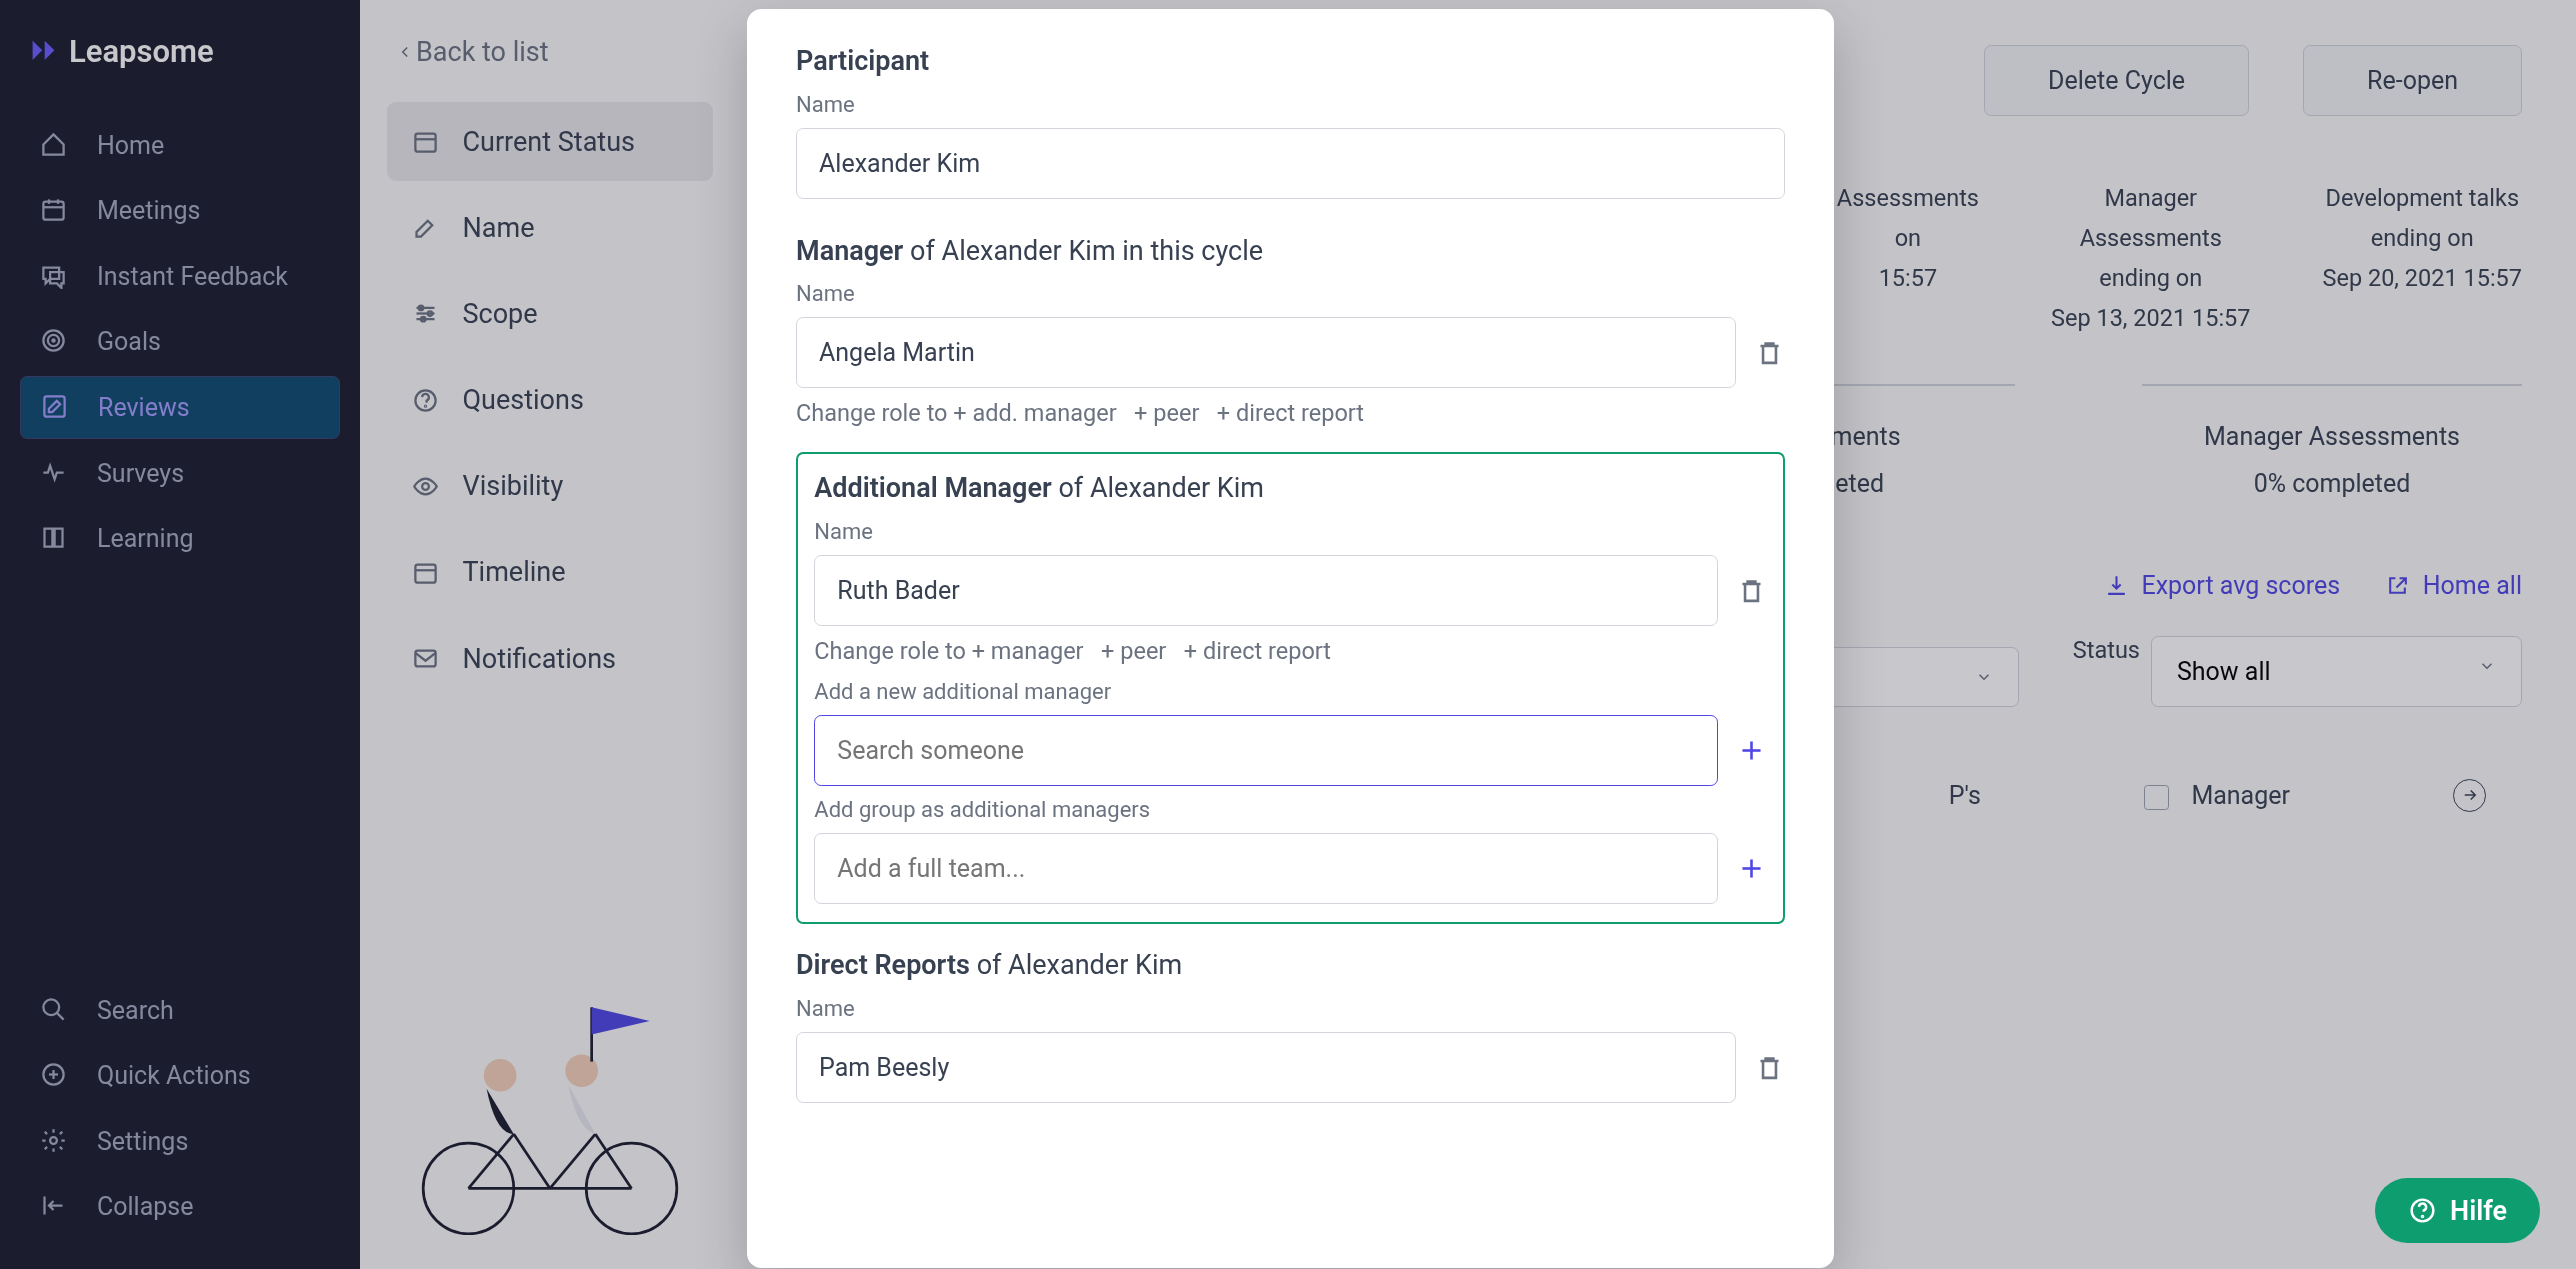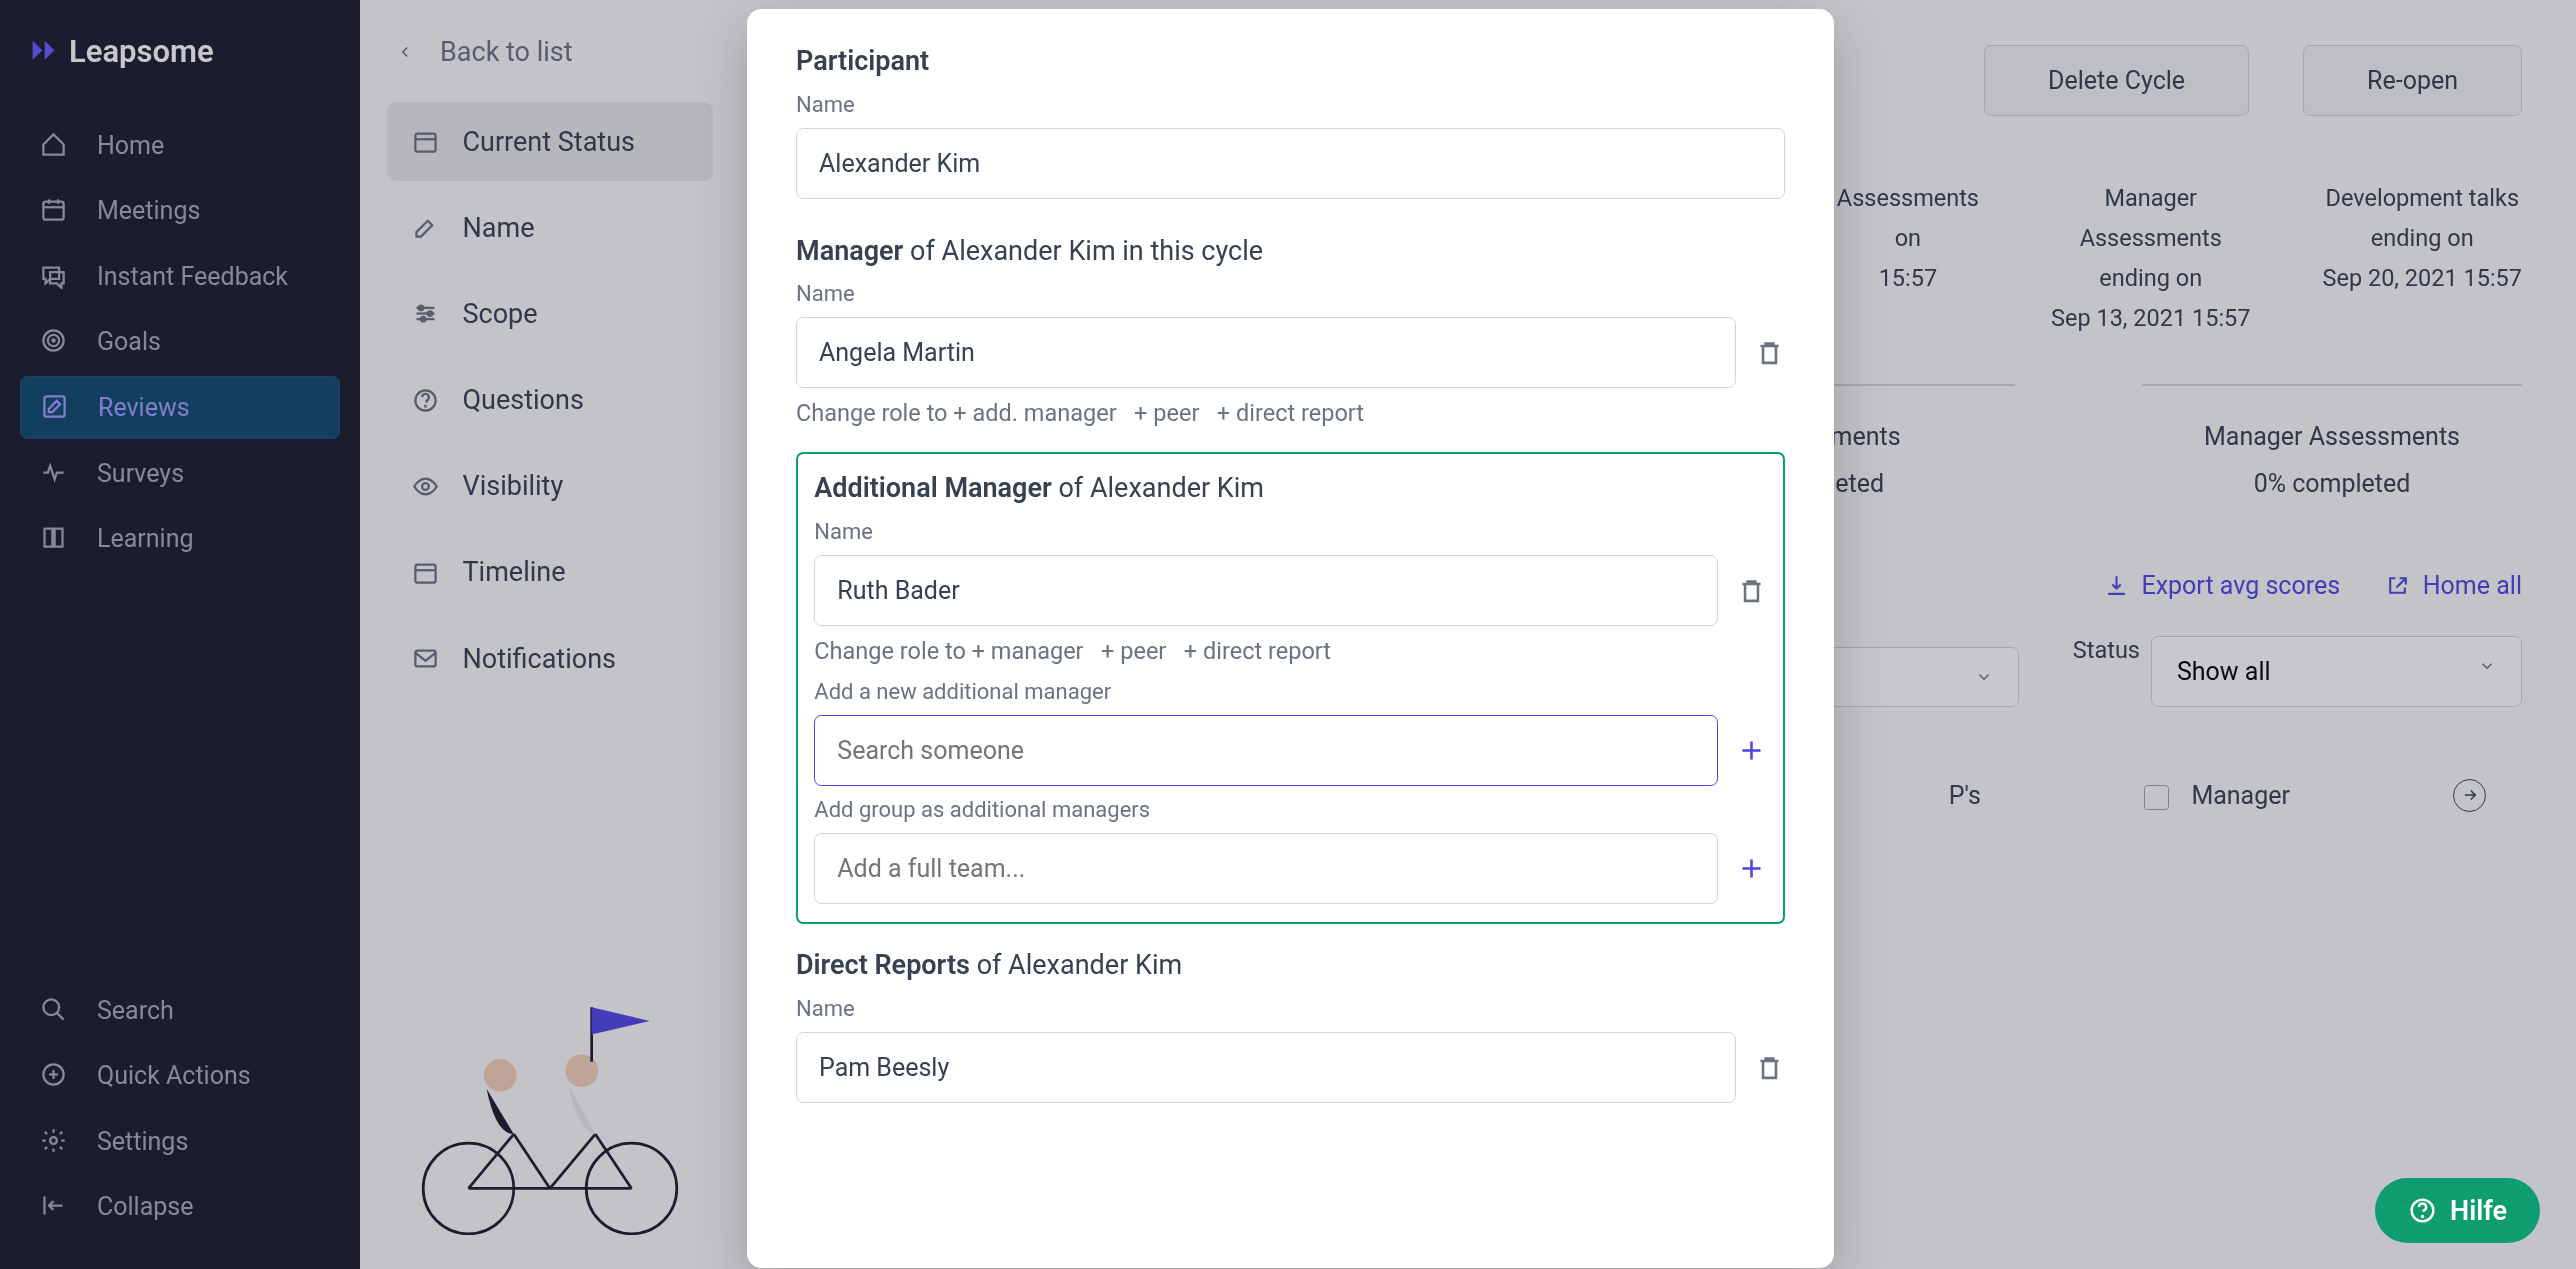--- a/index.html
+++ b/index.html
@@ -94,21 +94,21 @@
       position: absolute;
       left: 0;
       top: 0;
       width: 380px;
       height: 100%;
       padding: 36px 27px;
     }
     .back-link {
       display: flex;
       align-items: center;
-      gap: 26px;
+      gap: 2px;
       color: #6b7280;
       font-size: 27px;
       margin-bottom: 34px;
       padding-left: 9px;
     }
     .cycle-nav {
       list-style: none;
       display: flex;
       flex-direction: column;
       gap: 7.2px;

